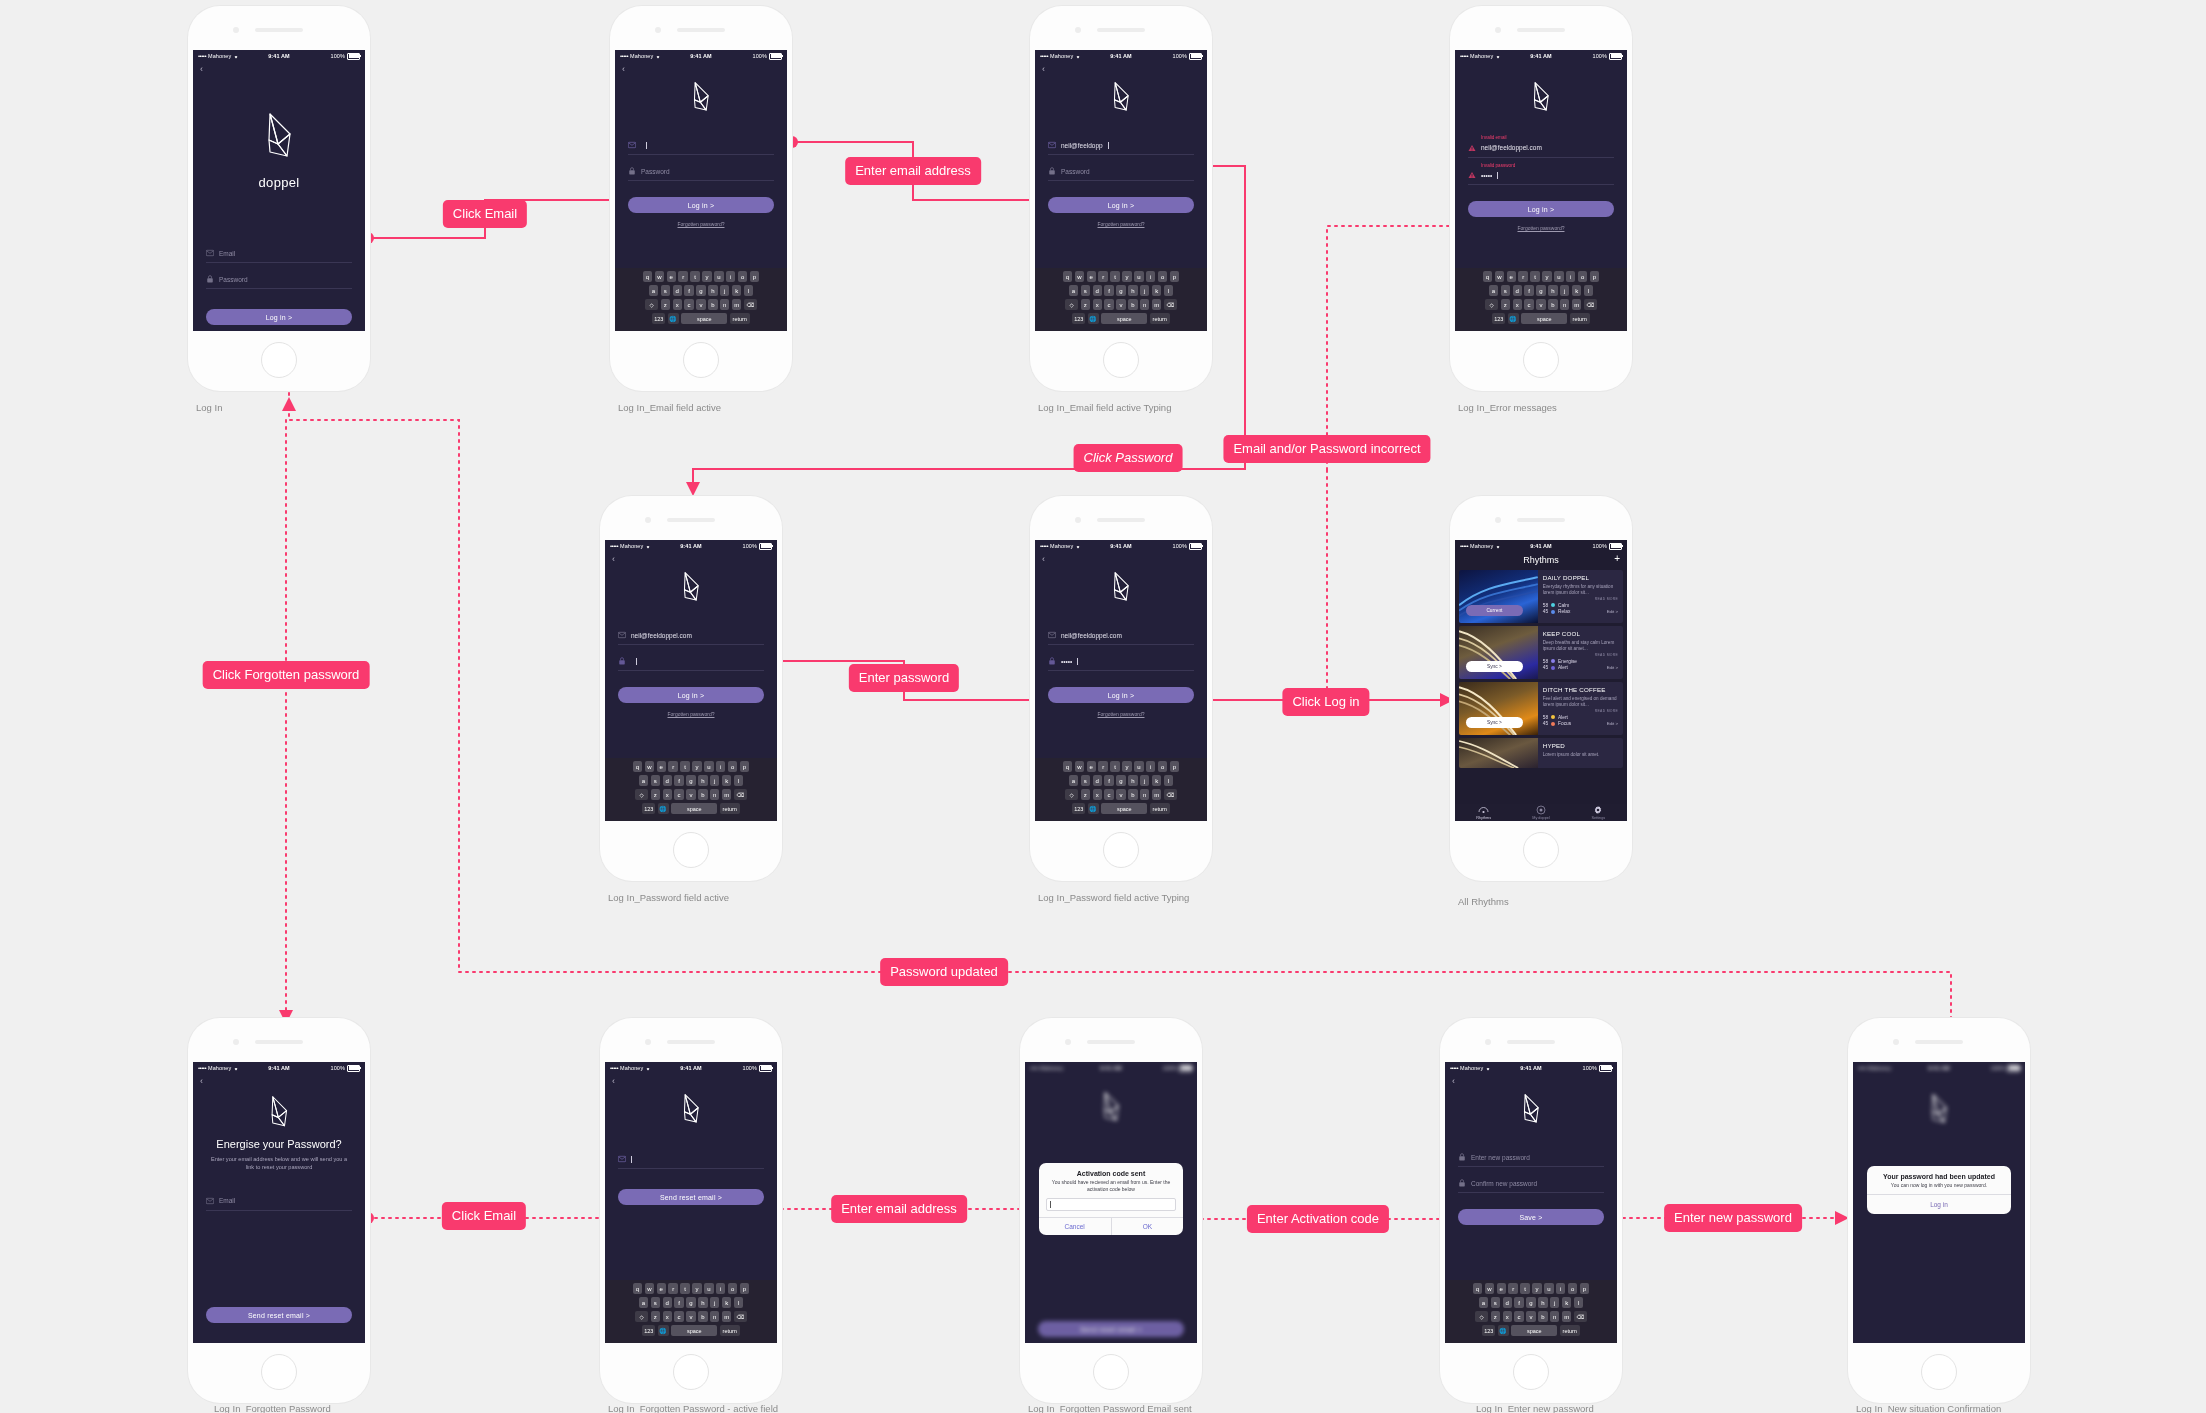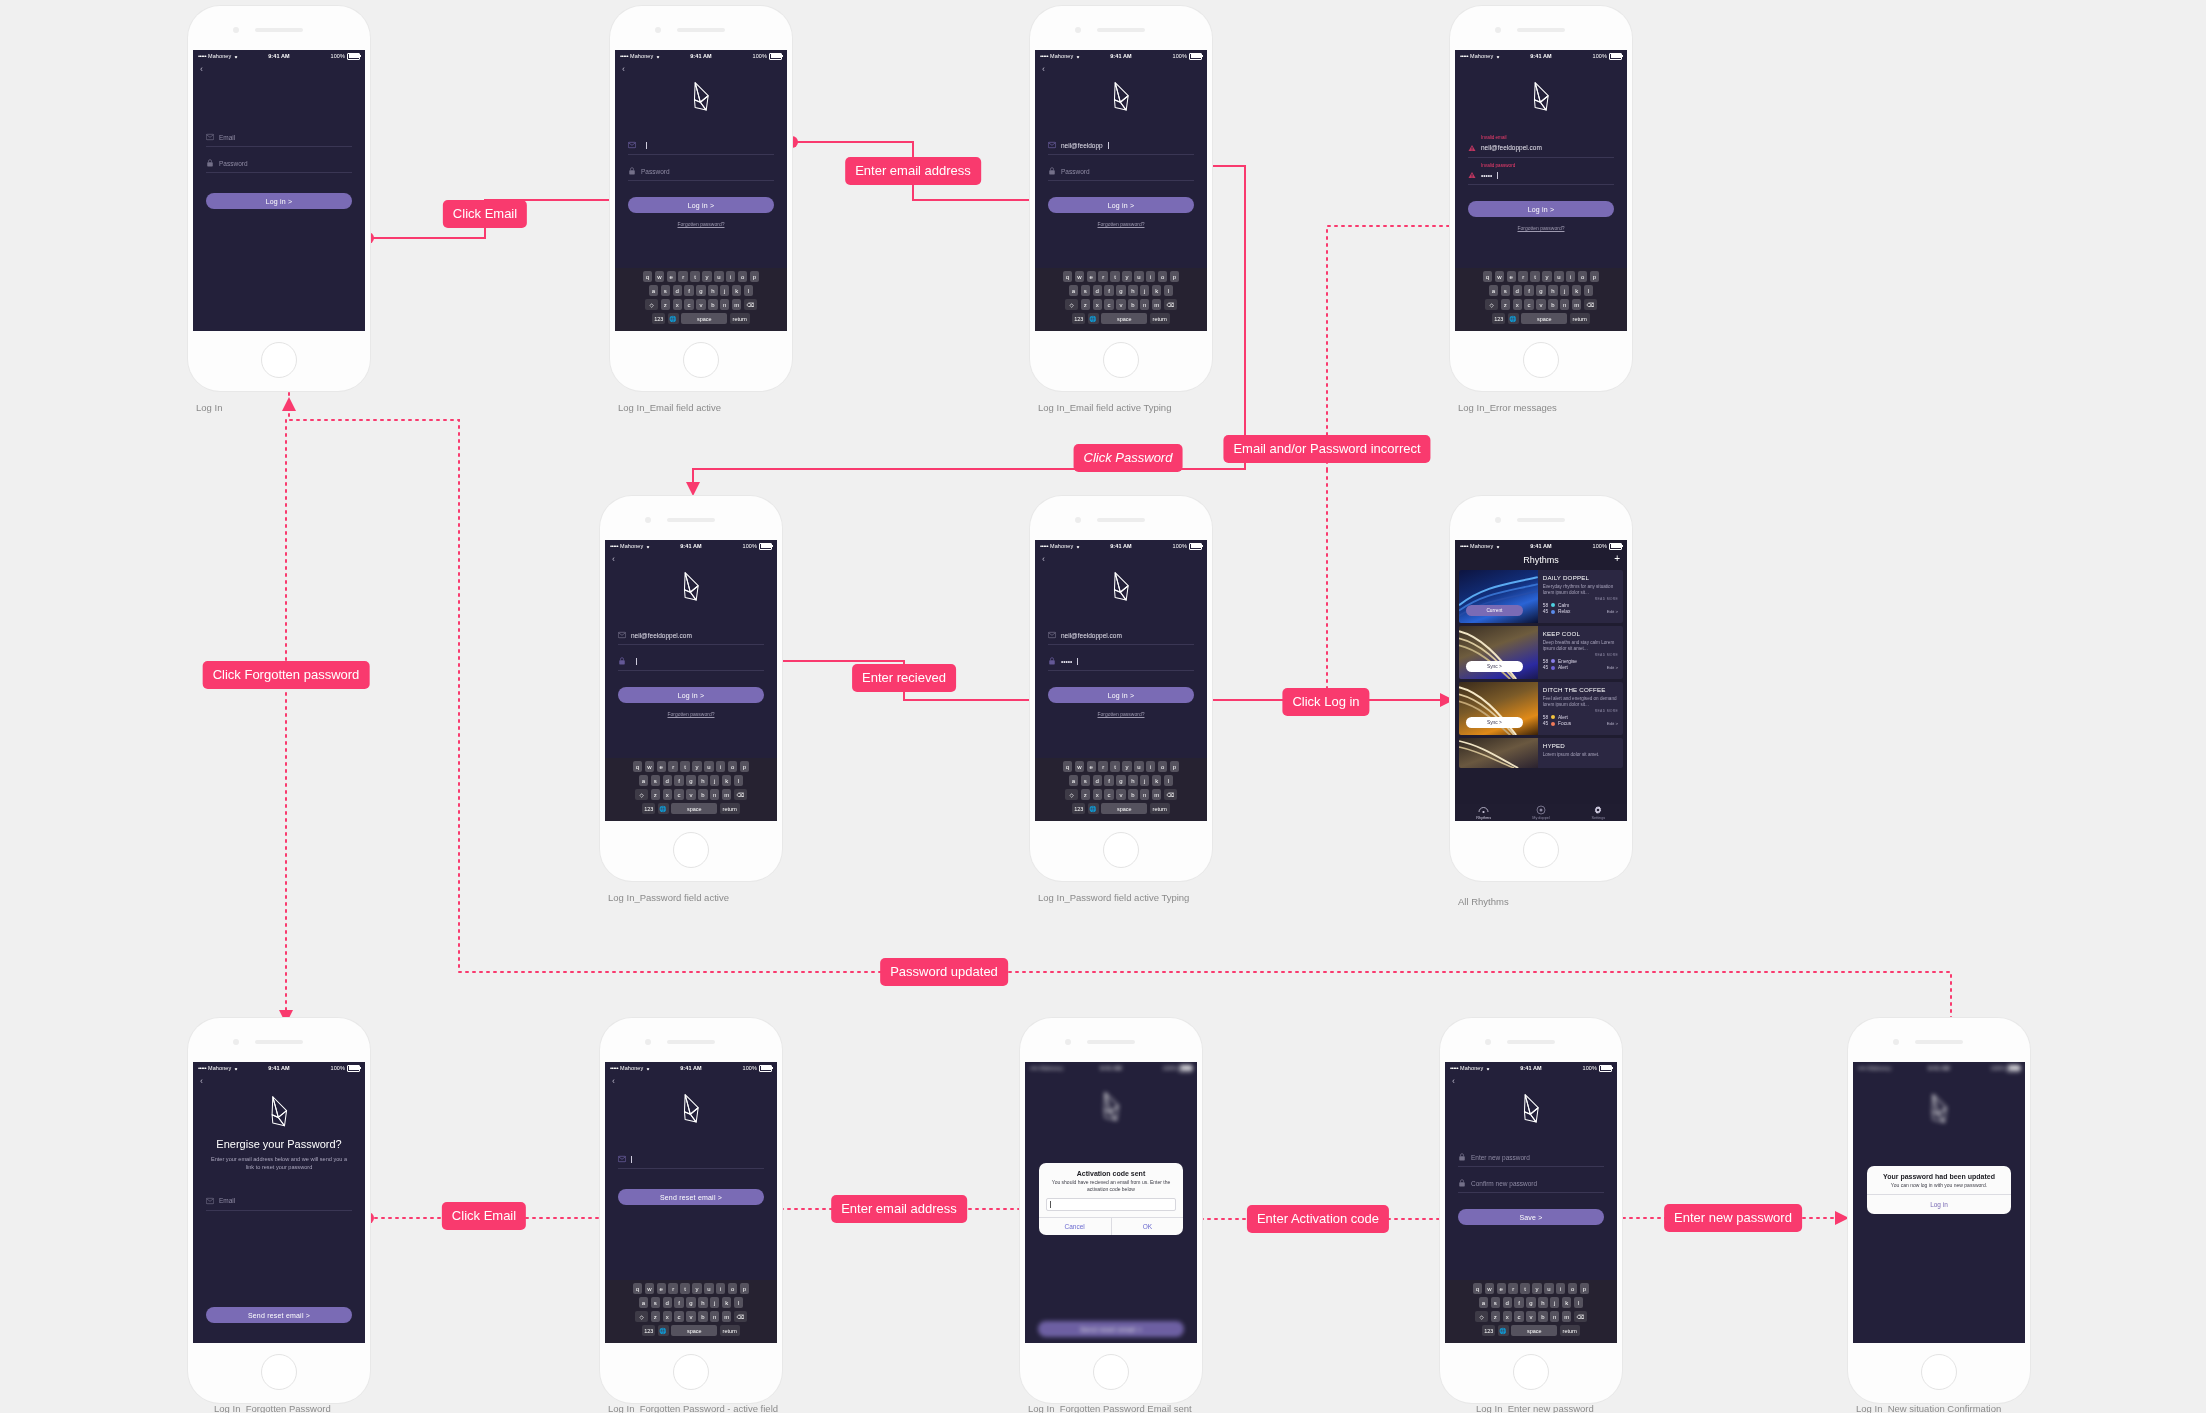--- a/index.html
+++ b/index.html
@@ -189,21 +189,21 @@
       <path d="M1327,470 L1327,226 L1460,226" stroke-dasharray="2 5" stroke-linecap="round" marker-end="url(#ah)"></path>
       <path d="M1327,470 L1327,700" stroke-dasharray="2 5" stroke-linecap="round"></path>
     </g>
   </svg>
 
   <div class="badge" style="left:485px;top:214px;">Click Email</div>
   <div class="badge" style="left:913px;top:171px;">Enter email address</div>
   <div class="badge" style="left:1327px;top:449px;">Email and/or Password incorrect</div>
   <div class="badge" style="left:1128px;top:458px;font-style:italic;">Click Password</div>
   <div class="badge" style="left:286px;top:675px;">Click Forgotten password</div>
-  <div class="badge" style="left:904px;top:678px;">Enter recieved</div>
+  <div class="badge" style="left:904px;top:678px;">Enter password</div>
   <div class="badge" style="left:1326px;top:702px;">Click Log in</div>
   <div class="badge" style="left:944px;top:972px;">Password updated</div>
   <div class="badge" style="left:484px;top:1216px;">Click Email</div>
   <div class="badge" style="left:899px;top:1209px;">Enter email address</div>
   <div class="badge" style="left:1318px;top:1219px;">Enter Activation code</div>
   <div class="badge" style="left:1733px;top:1218px;">Enter new password</div>
 
   <div class="phone" style="left:188px;top:6px;width:182px;height:385px;">
     <div class="frame">
       <div class="speaker"></div>
@@ -220,20 +220,31 @@
           <div class="sb-mid">9:41 AM</div>
           <div class="sb-right">
               <span>100%</span>
               <span class="batt">
                 <i></i>
               </span>
             </div>
         </div>
         <div class="backchev">‹</div>
 
+        <div class="logo" style="margin-top:36px;">
+          <svg width="46" height="58" viewBox="0 0 46 58">
+            <g fill="none" stroke="#fff" stroke-width="1.2" stroke-linejoin="round">
+              <path d="M14 4 L34 24 L22 34 Z"></path>
+              <path d="M14 4 L13 30 L22 34 Z"></path>
+              <path d="M22 34 L34 24 L31 46 Z"></path>
+              <path d="M13 30 L22 34 L31 46 L14 42 Z"></path>
+            </g>
+          </svg>
+          <div class="wordmark">doppel</div>
+        </div>
 
         <div class="fields" style="margin-top:56px;">
           <div class="field">
             <svg class="ico" viewBox="0 0 16 12">
                 <rect x="0.6" y="0.6" width="14.8" height="10.8" rx="1.4" fill="none" stroke="#8f8ba4" stroke-width="1.3"></rect>
                 <path d="M1.4 1.8 L8 6.6 L14.6 1.8" fill="none" stroke="#8f8ba4" stroke-width="1.3"></path>
               </svg>
             <span class="ftxt">Email</span>
           </div>
           <div class="field" style="margin-top:9px;">

